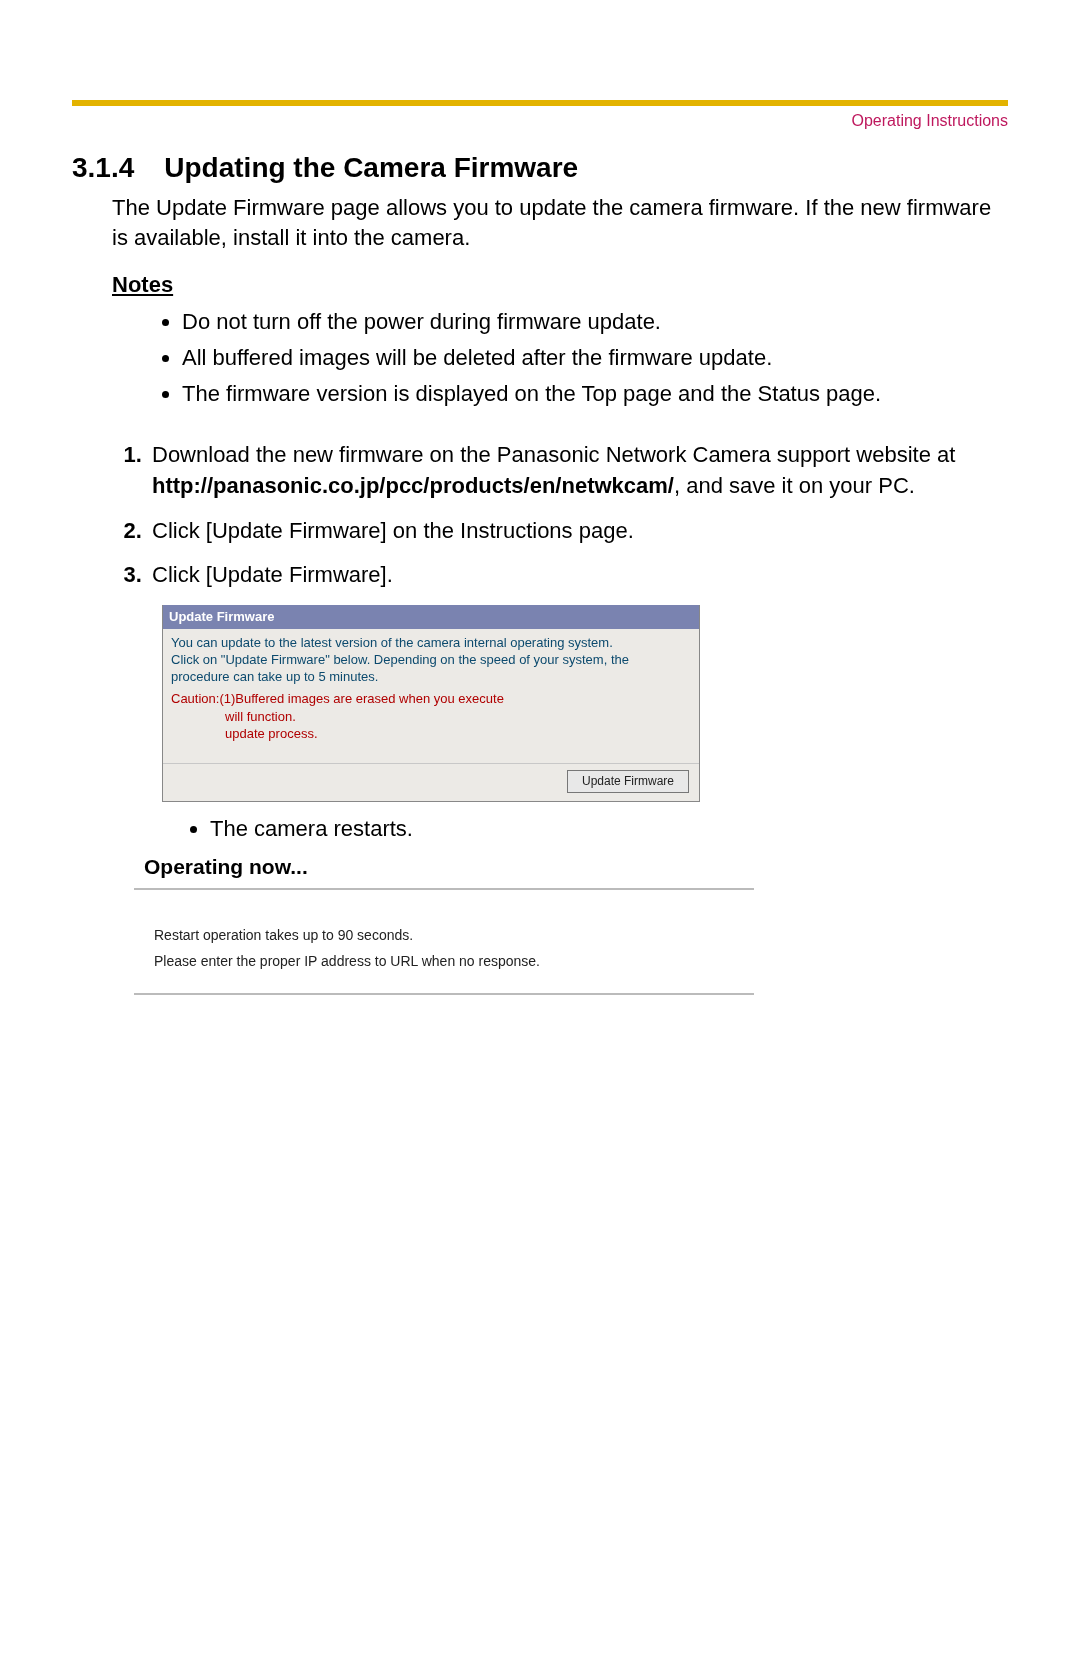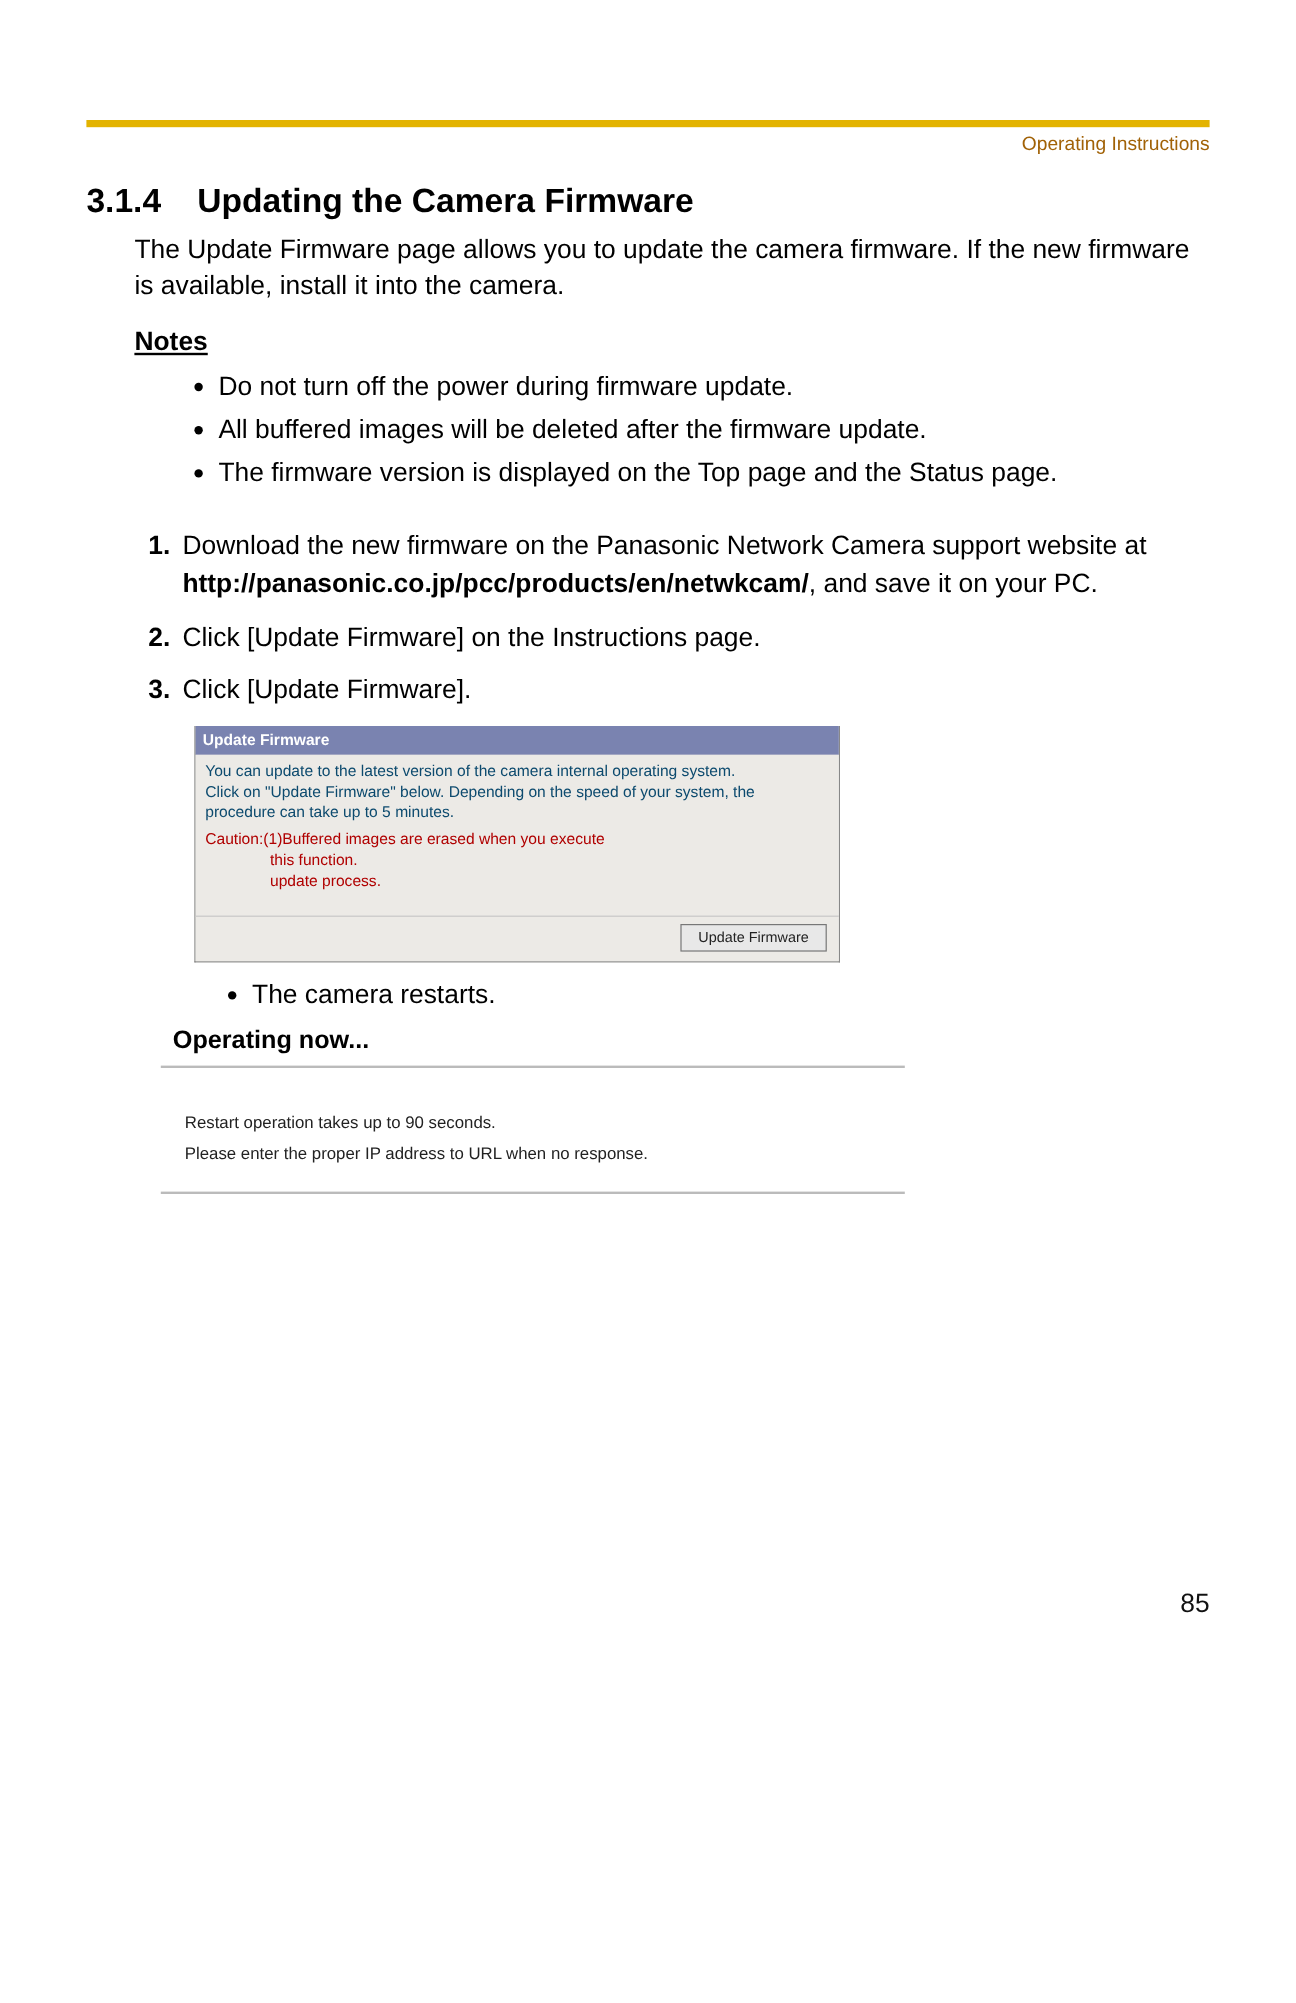--- a/index.html
+++ b/index.html
@@ -15,21 +15,21 @@
     }
     .top-rule {
       height: 6px;
       background: #e3b300;
       border: none;
       margin: 0 0 6px 0;
     }
     .header-right {
       text-align: right;
       font-size: 16px;
-      color: #a16207;
+      color: #be185d;
       margin-bottom: 18px;
     }
     .section-number {
       font-weight: bold;
       font-size: 28px;
       display: inline-block;
       margin-right: 30px;
     }
     .section-title {
       font-weight: bold;
@@ -185,21 +185,21 @@
     <li>Click [Update Firmware] on the Instructions page.</li>
     <li>
       <span>Click [Update Firmware].</span>
 
       <div class="dialog-frame">
         <div class="dialog-titlebar">Update Firmware</div>
         <div class="dialog-body" style="white-space:pre-line;">You can update to the latest version of the camera internal operating system.
 Click on "Update Firmware" below. Depending on the speed of your system, the procedure can take up to 5 minutes.</div>
         <div class="dialog-caution">
           <span>Caution:(1)Buffered images are erased when you execute</span>
-          <span class="indent">this function.</span>
+          <span class="indent">will function.</span>
           <span class="indent">update process.</span>
         </div>
         <div class="dialog-divider"></div>
         <div class="dialog-button-row">
           <span class="win-button">Update Firmware</span>
         </div>
       </div>
 
       <ul class="substep">
         <li>The camera restarts.</li>
@@ -208,14 +208,13 @@
       <div class="restart-panel">
         <div class="restart-heading">Operating now...</div>
         <div class="restart-body">
           <div>Restart operation takes up to 90 seconds.</div>
           <div>Please enter the proper IP address to URL when no response.</div>
         </div>
       </div>
     </li>
   </ol>
 
-  <div class="page-number">85</div>
 </div>
 
 </body></html>

